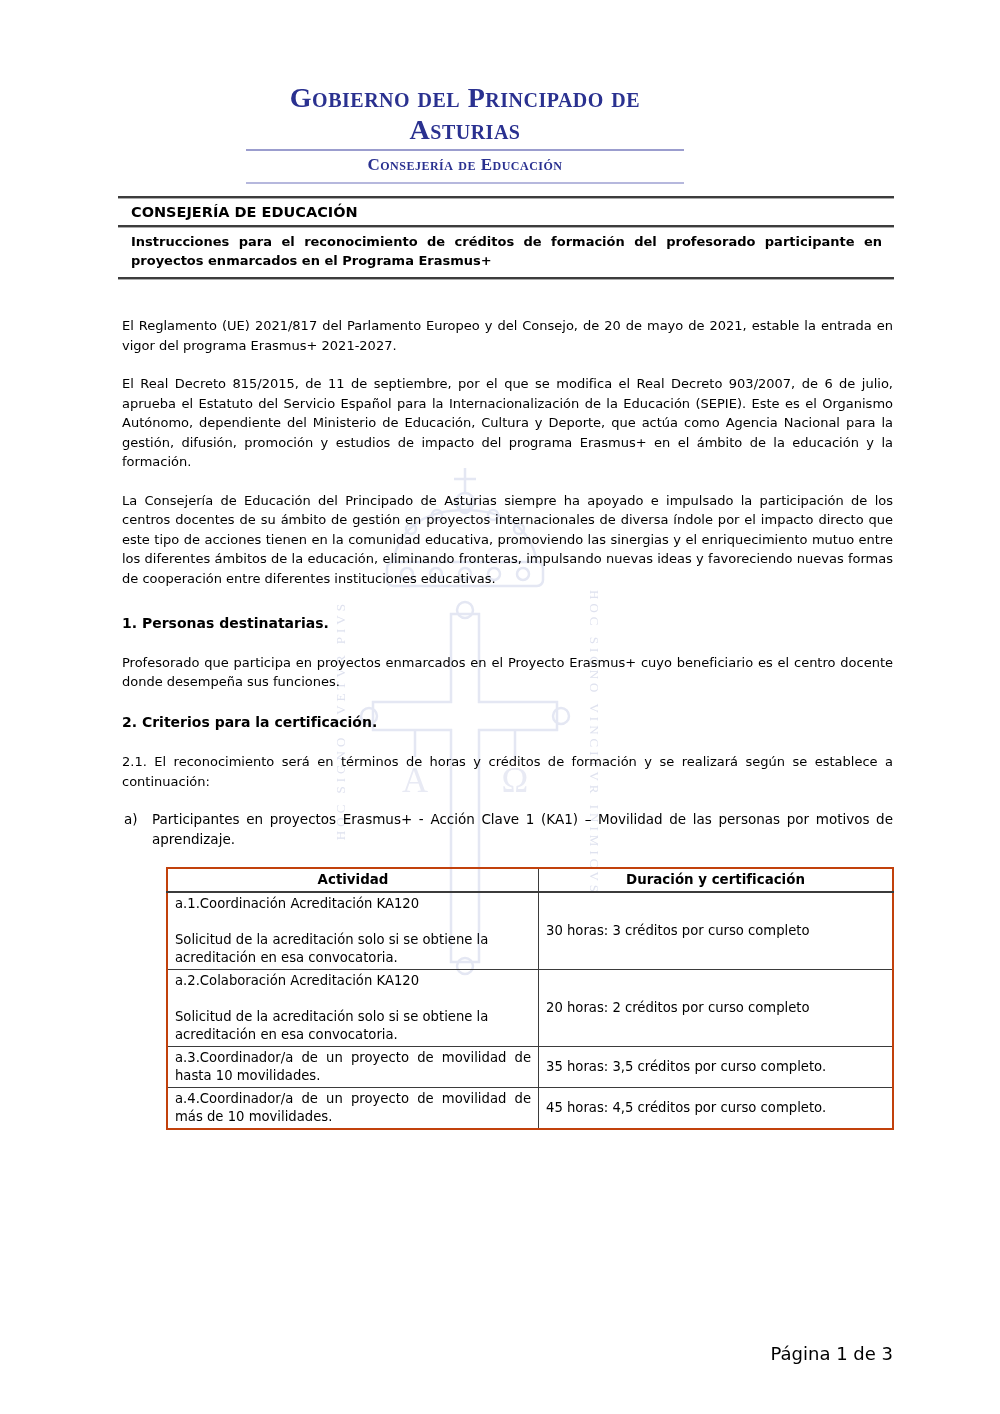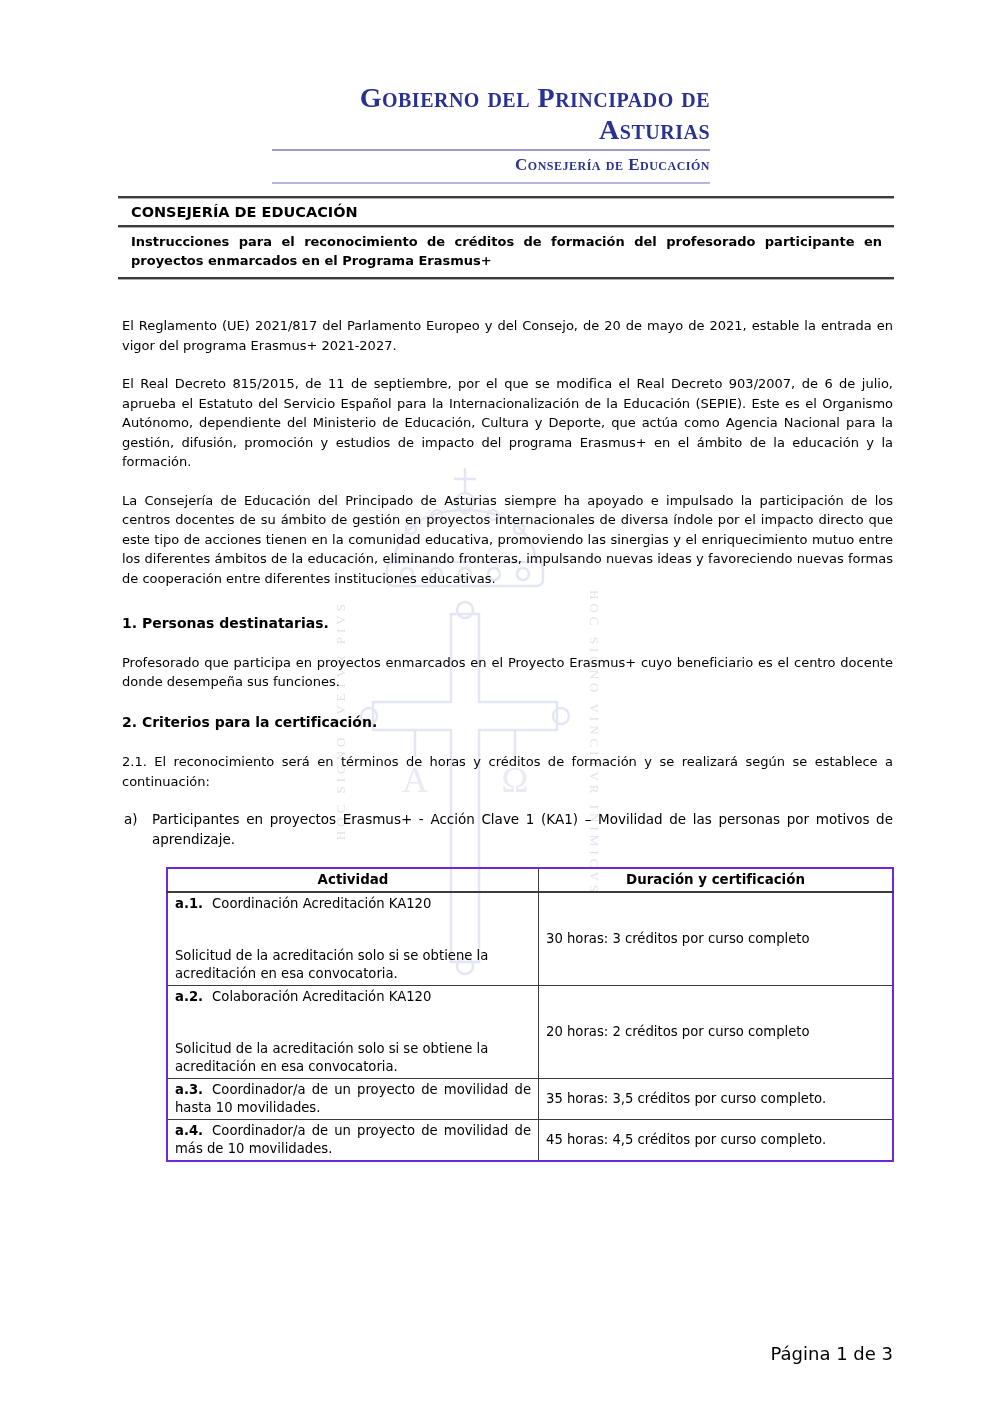--- a/index.html
+++ b/index.html
@@ -17,21 +17,21 @@
   .motto{
     position:absolute;z-index:0;
     font-size:13px;letter-spacing:4px;color:#dfe2ef;
     writing-mode:vertical-rl;white-space:nowrap;
     font-family:"Liberation Serif",serif;
   }
   #motto-left{left:333px;top:600px;transform:rotate(180deg);}
   #motto-right{left:586px;top:590px;}
   
   #logo{
-    position:absolute;left:272px;top:82px;width:438px;text-align:right;z-index:1;
+    position:absolute;left:246px;top:82px;width:438px;text-align:center;z-index:1;
     font-family:"Liberation Serif","DejaVu Serif",serif;
     color:#2a3190;
   }
   #logo .gov{font-variant:small-caps;font-weight:600;font-size:28px;line-height:32px;letter-spacing:.5px;}
   #logo .rule{height:0;border-top:2px solid #9b9dce;margin-top:3px;}
   #logo .rule2{border-top-color:#b6b8dd;}
   #logo .dept{font-variant:small-caps;font-weight:600;font-size:17px;line-height:18px;padding:5px 0 5px 0;letter-spacing:.5px;}
   
   #title-box{position:absolute;left:118px;top:196px;width:776px;z-index:1;}
   .hrule{height:2px;background:#3c3c3c;border-bottom:1px solid #ababab;}
@@ -60,26 +60,26 @@
     border-collapse:collapse;margin-left:44px;width:728px;
     font-size:13.2px;line-height:18px;background:transparent;
   }
   table.credits th{
     border:1px solid #3b3b3b;border-bottom:2px solid #3b3b3b;
     font-weight:bold;text-align:center;padding:2px 4px;font-size:13.4px;
   }
   table.credits td{
     border:1px solid #3b3b3b;padding:2px 7px;vertical-align:middle;
   }
-  table.credits{border:2px solid #6d28d9;}
+  table.credits{border:2px solid #c2410c;}
   td.activity{vertical-align:top;}
   td.activity .line1{text-align:left;}
   td.activity.just .line1{text-align:justify;}
-  td.activity .code{font-weight:bold;margin-right:9px;}
-  td.activity .note{margin-top:34px;text-align:left;}
+  td.activity .code{font-weight:normal;margin-right:0;}
+  td.activity .note{margin-top:18px;text-align:left;}
   td.duration{padding-left:9px;}
   
   #footer{
     position:absolute;right:107px;top:1343px;font-size:18px;z-index:1;
   }
 </style>
 </head>
 <body>
 
 <div id="page">

